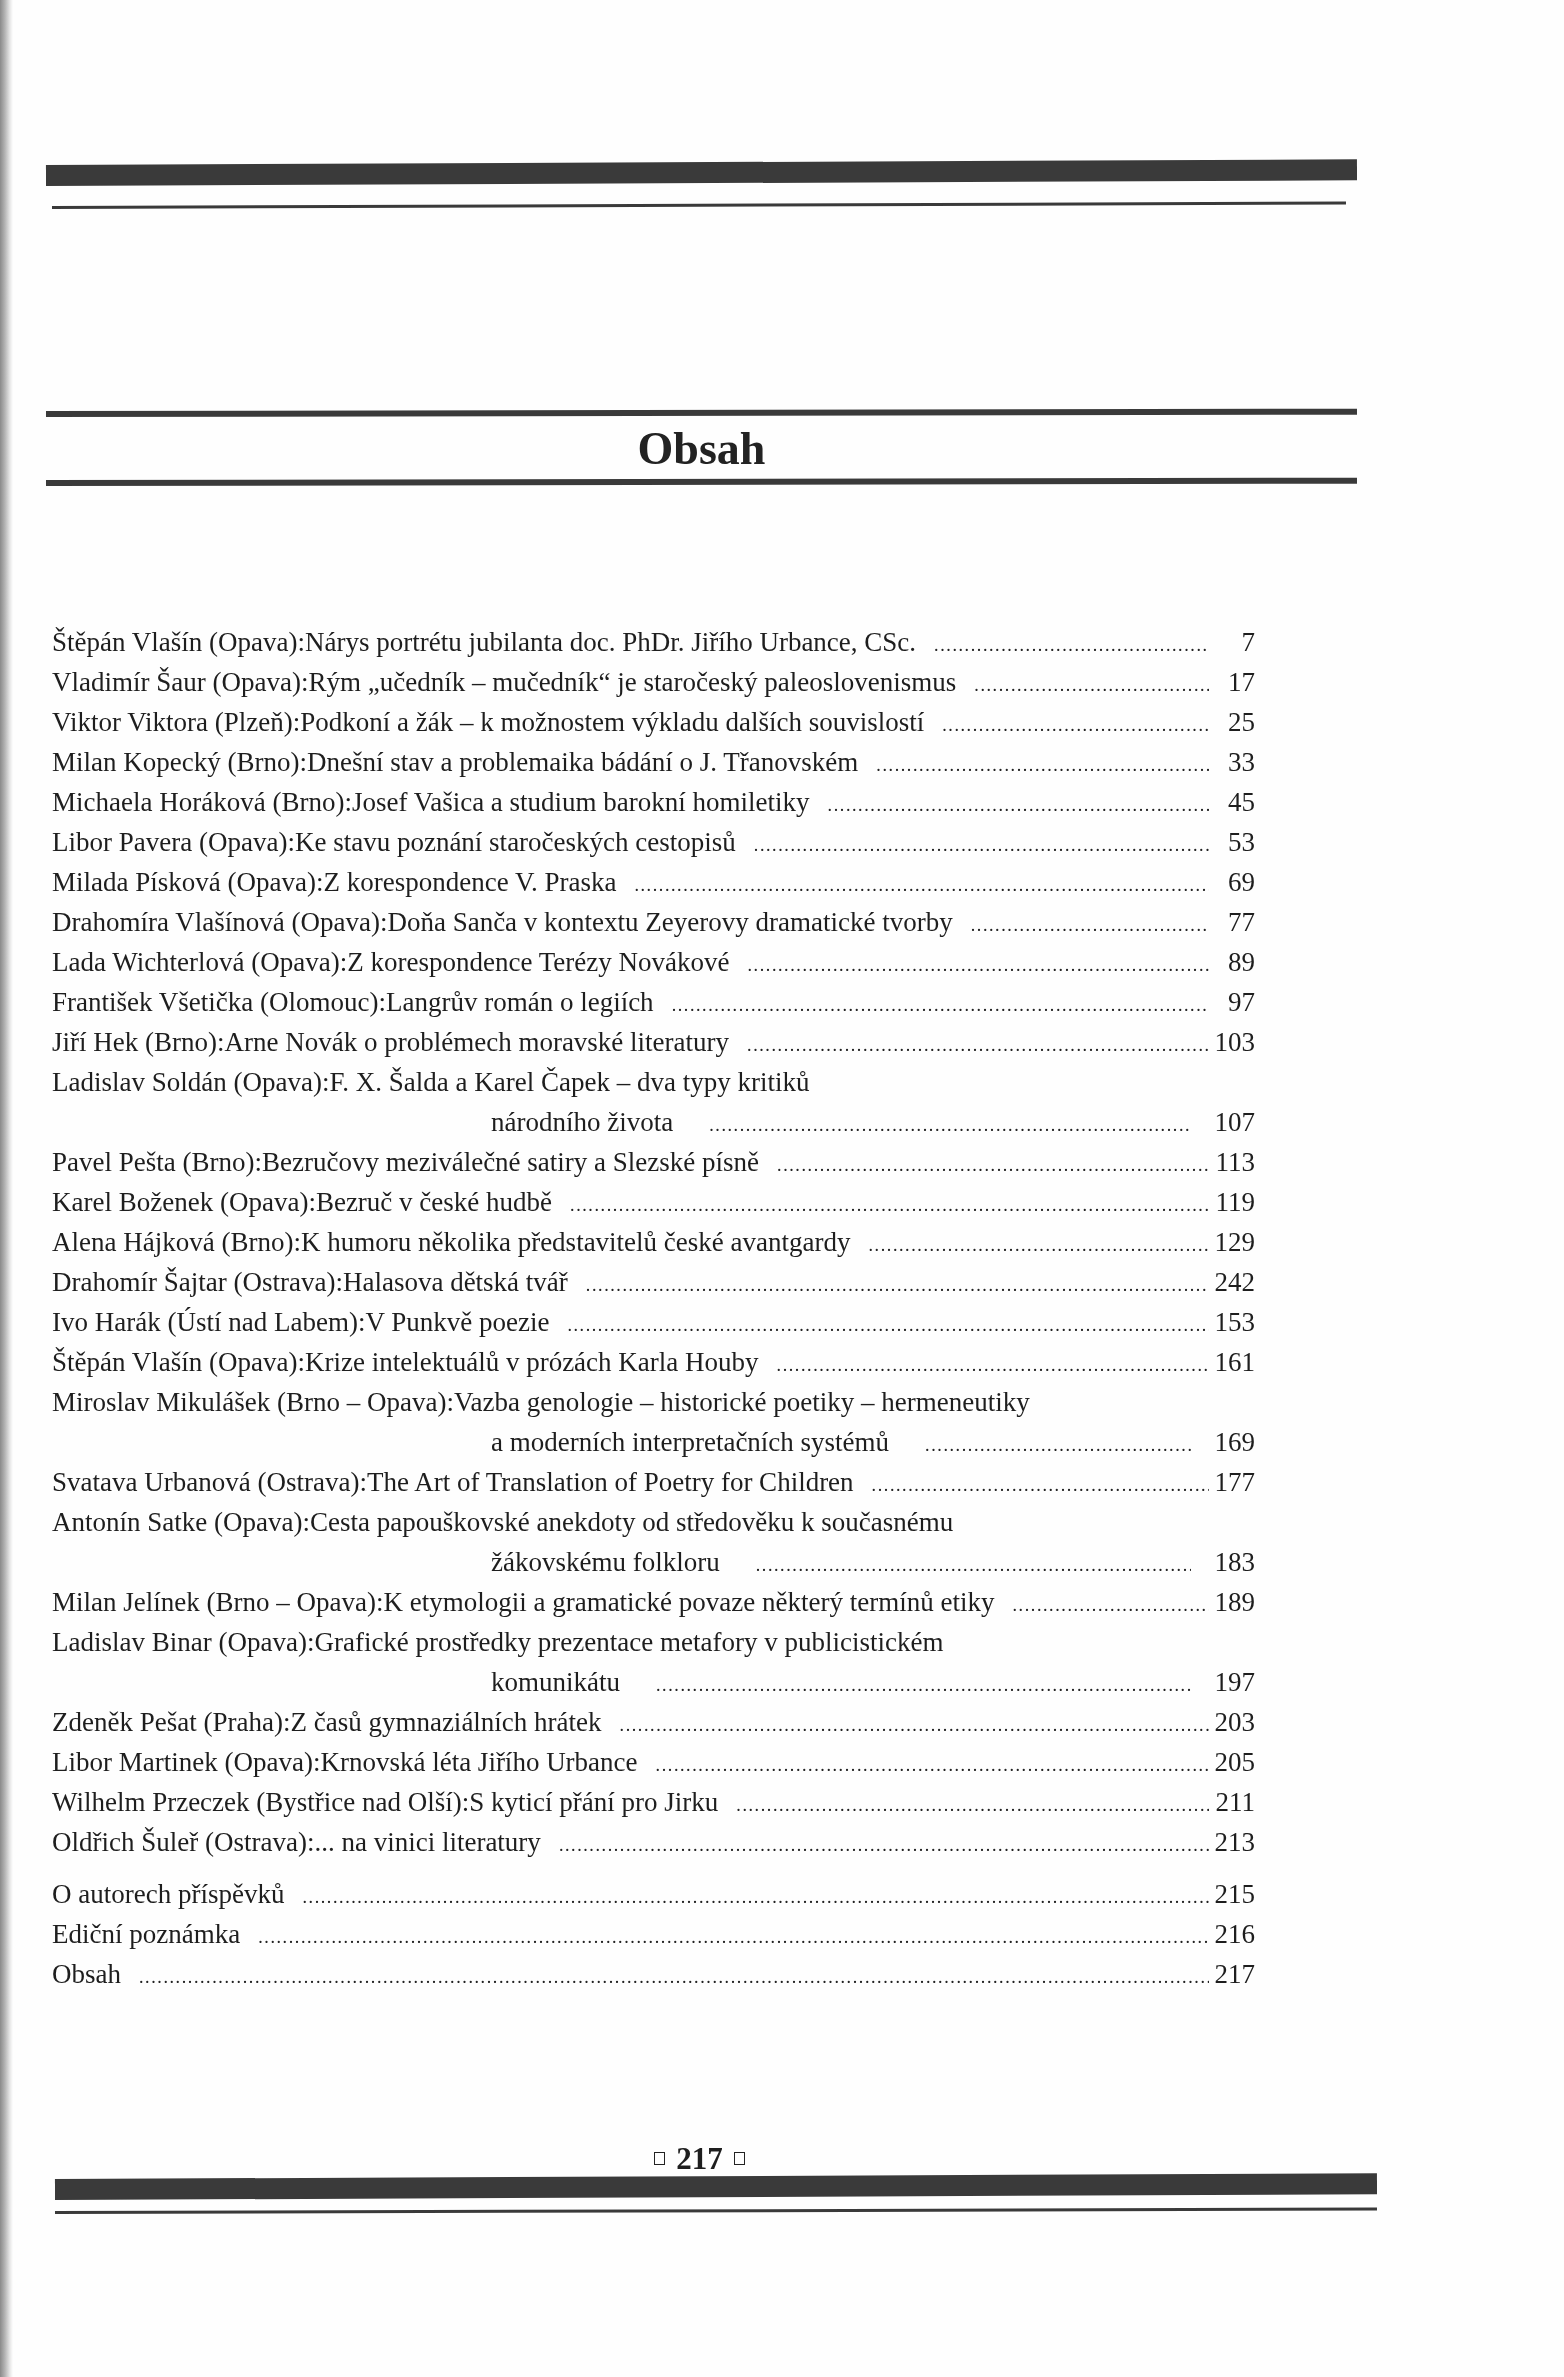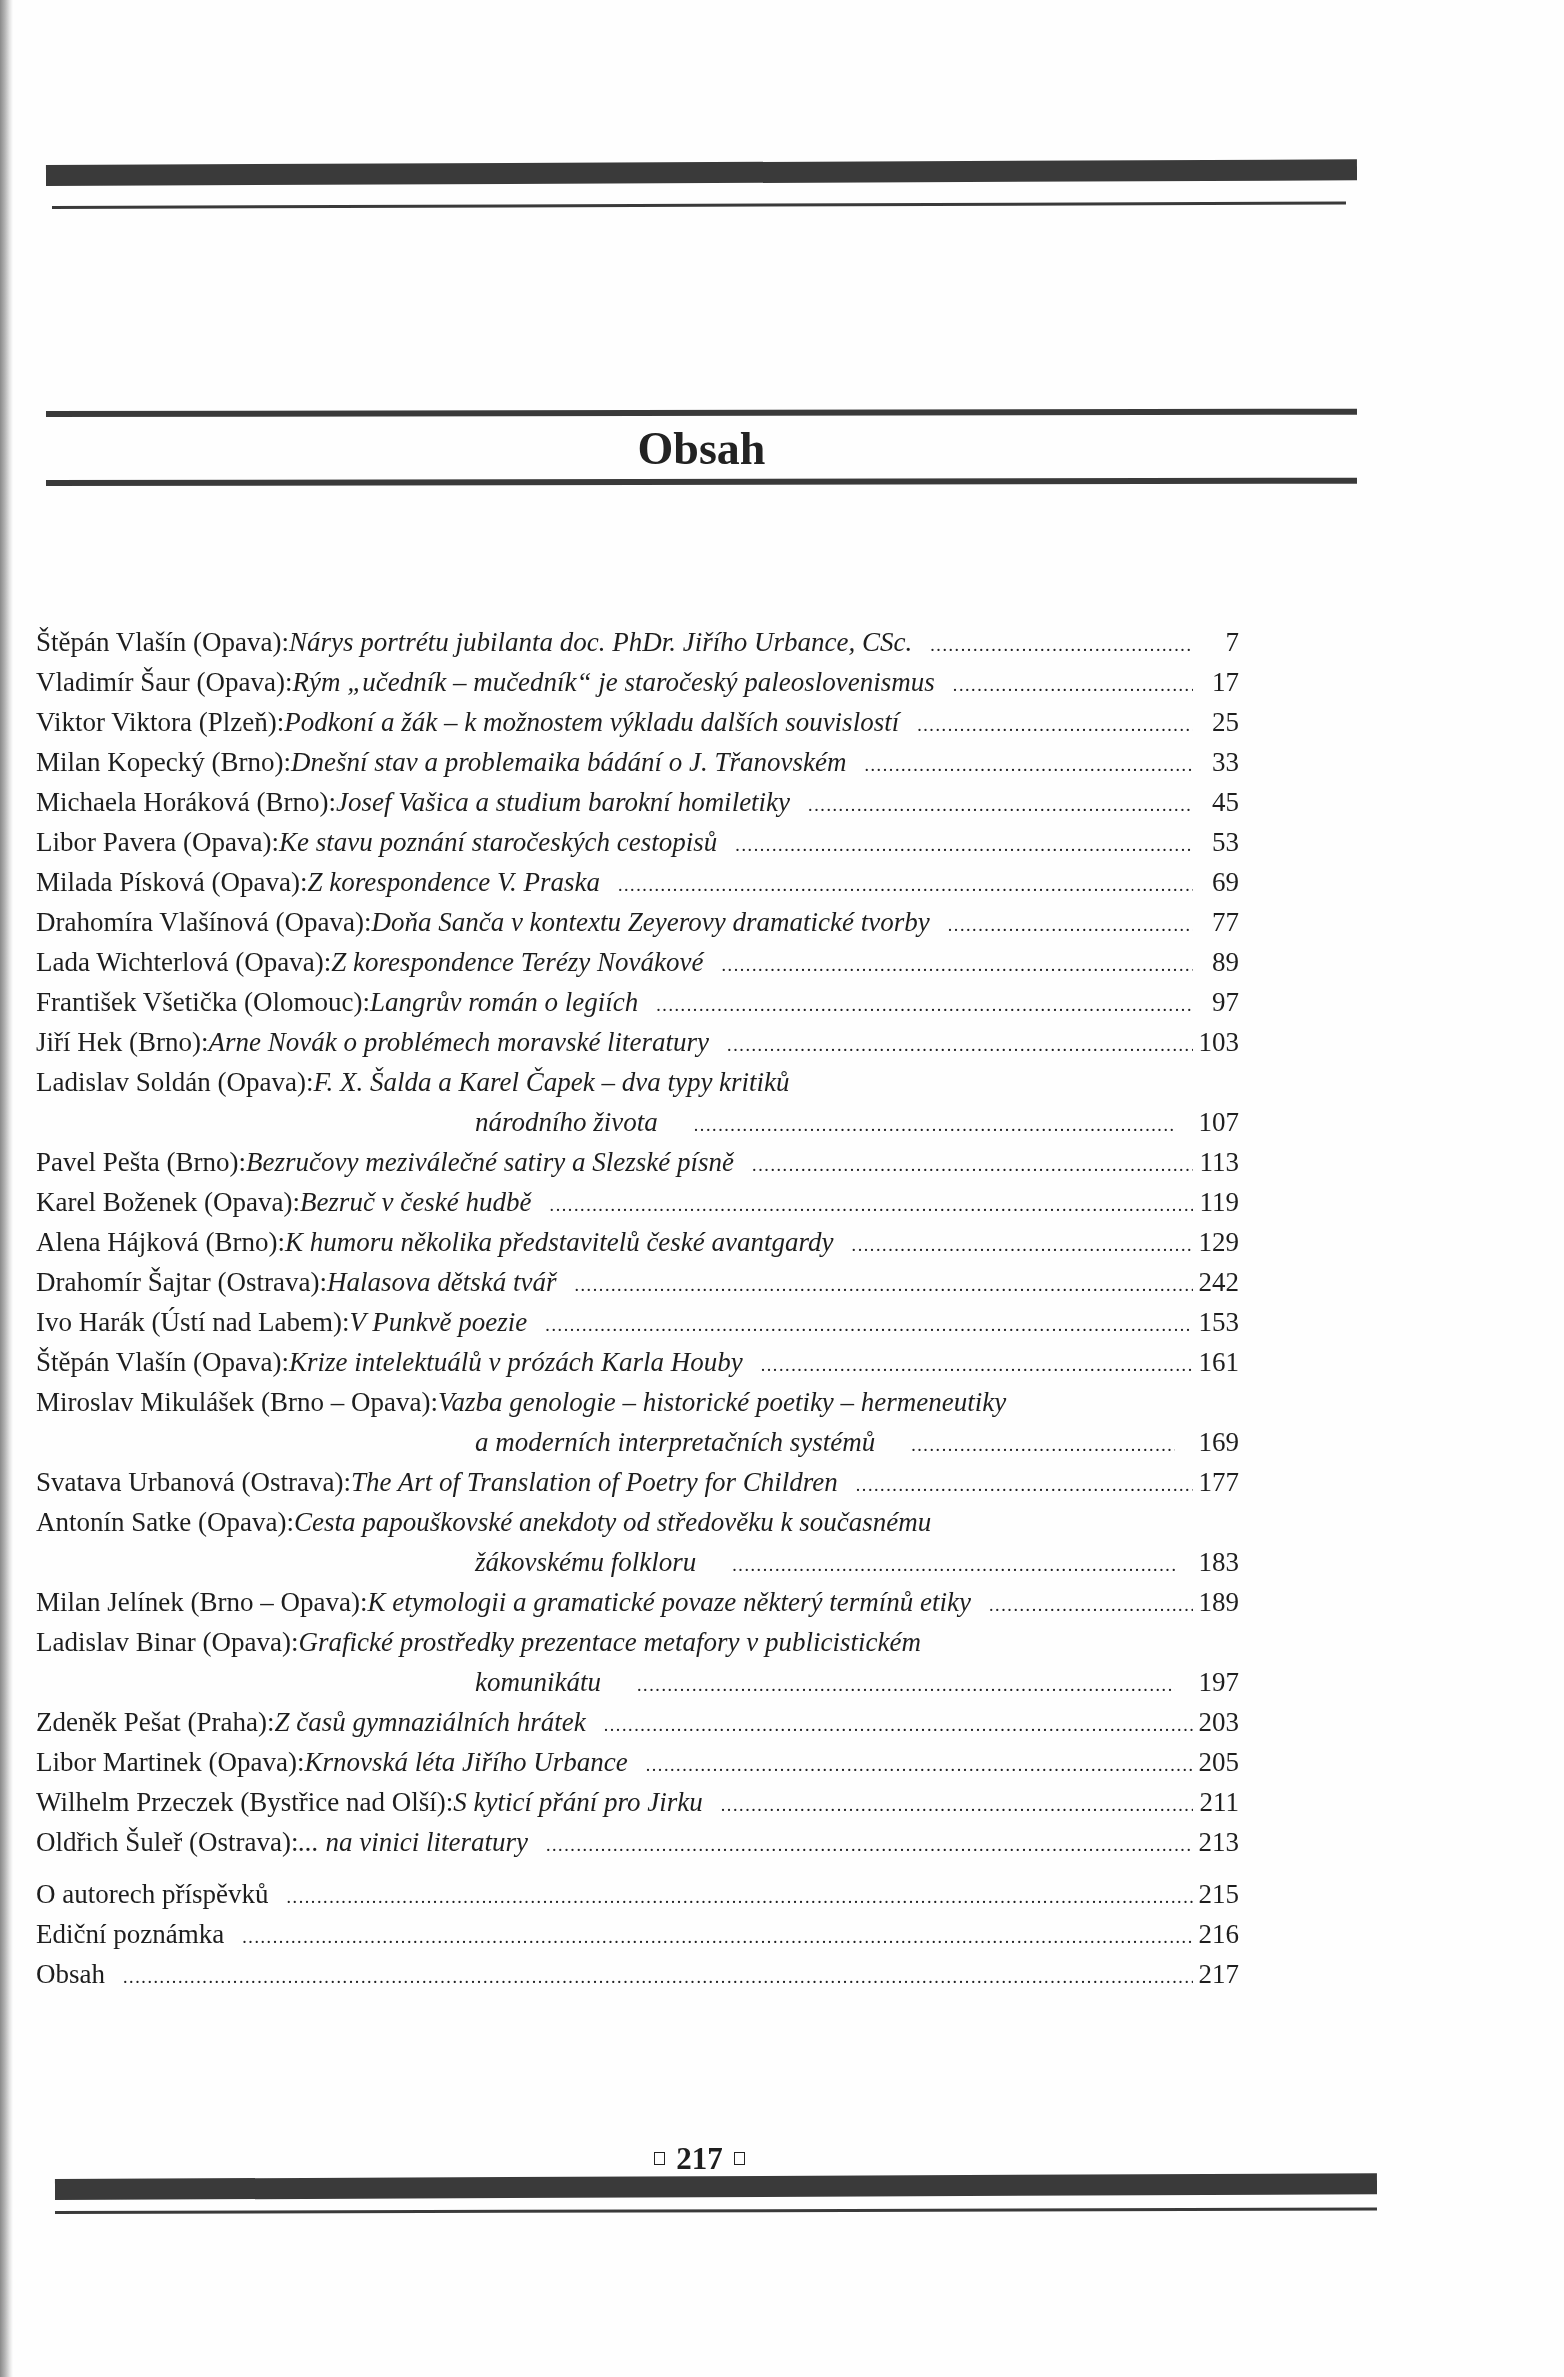--- a/index.html
+++ b/index.html
@@ -19,29 +19,29 @@
   .title-rule-top { left: 46px; top: 411px; width: 1311px; height: 5.7px; transform: rotate(-0.1deg); transform-origin: left center; }
   .title-rule-bottom { left: 46px; top: 480px; width: 1311px; height: 5.7px; transform: rotate(-0.1deg); transform-origin: left center; }
   .foot-bar { left: 55px; top: 2179px; width: 1322px; height: 21px; transform: rotate(-0.25deg); transform-origin: left center; }
   .foot-thin { left: 55px; top: 2211px; width: 1322px; height: 3.3px; transform: rotate(-0.15deg); transform-origin: left center; }
 
   .page-title {
     position: absolute; left: 0; width: 1403px; top: 419px; text-align: center;
     font-weight: bold; font-size: 46px; line-height: 59px; color: #222;
   }
 
-  .toc { position: absolute; left: 36px; top: 622px; width: 1203px; }
+  .toc { position: absolute; left: 52px; top: 622px; width: 1203px; }
   .toc-line {
     display: flex; align-items: baseline; height: 40px; line-height: 40px;
     font-size: 27px; white-space: nowrap;
   }
   .toc-line.cont { padding-left: 439px; gap: 18px; }
   .author { flex: 0 0 auto; }
   .sep { flex: 0 0 auto; }
-  .title { flex: 0 0 auto; font-style: italic; }
+  .title { flex: 0 0 auto; }
   .leader {
     flex: 1 1 auto; overflow: hidden; margin: 0 4.9px 0 18px; color: #222;
     letter-spacing: 1.6px; font-size: 18px;
   }
   .leader::before {
     content: "................................................................................................................................................................................................................................................................................................";
   }
   .page { flex: 0 0 auto; text-align: right; min-width: 41px; }
   .toc-gap { height: 11.5px; }
   .footer-wrap { position: absolute; left: 0; top: 2138px; width: 1399px; text-align: center; font-weight: bold; font-size: 31px; line-height: 41px; }

